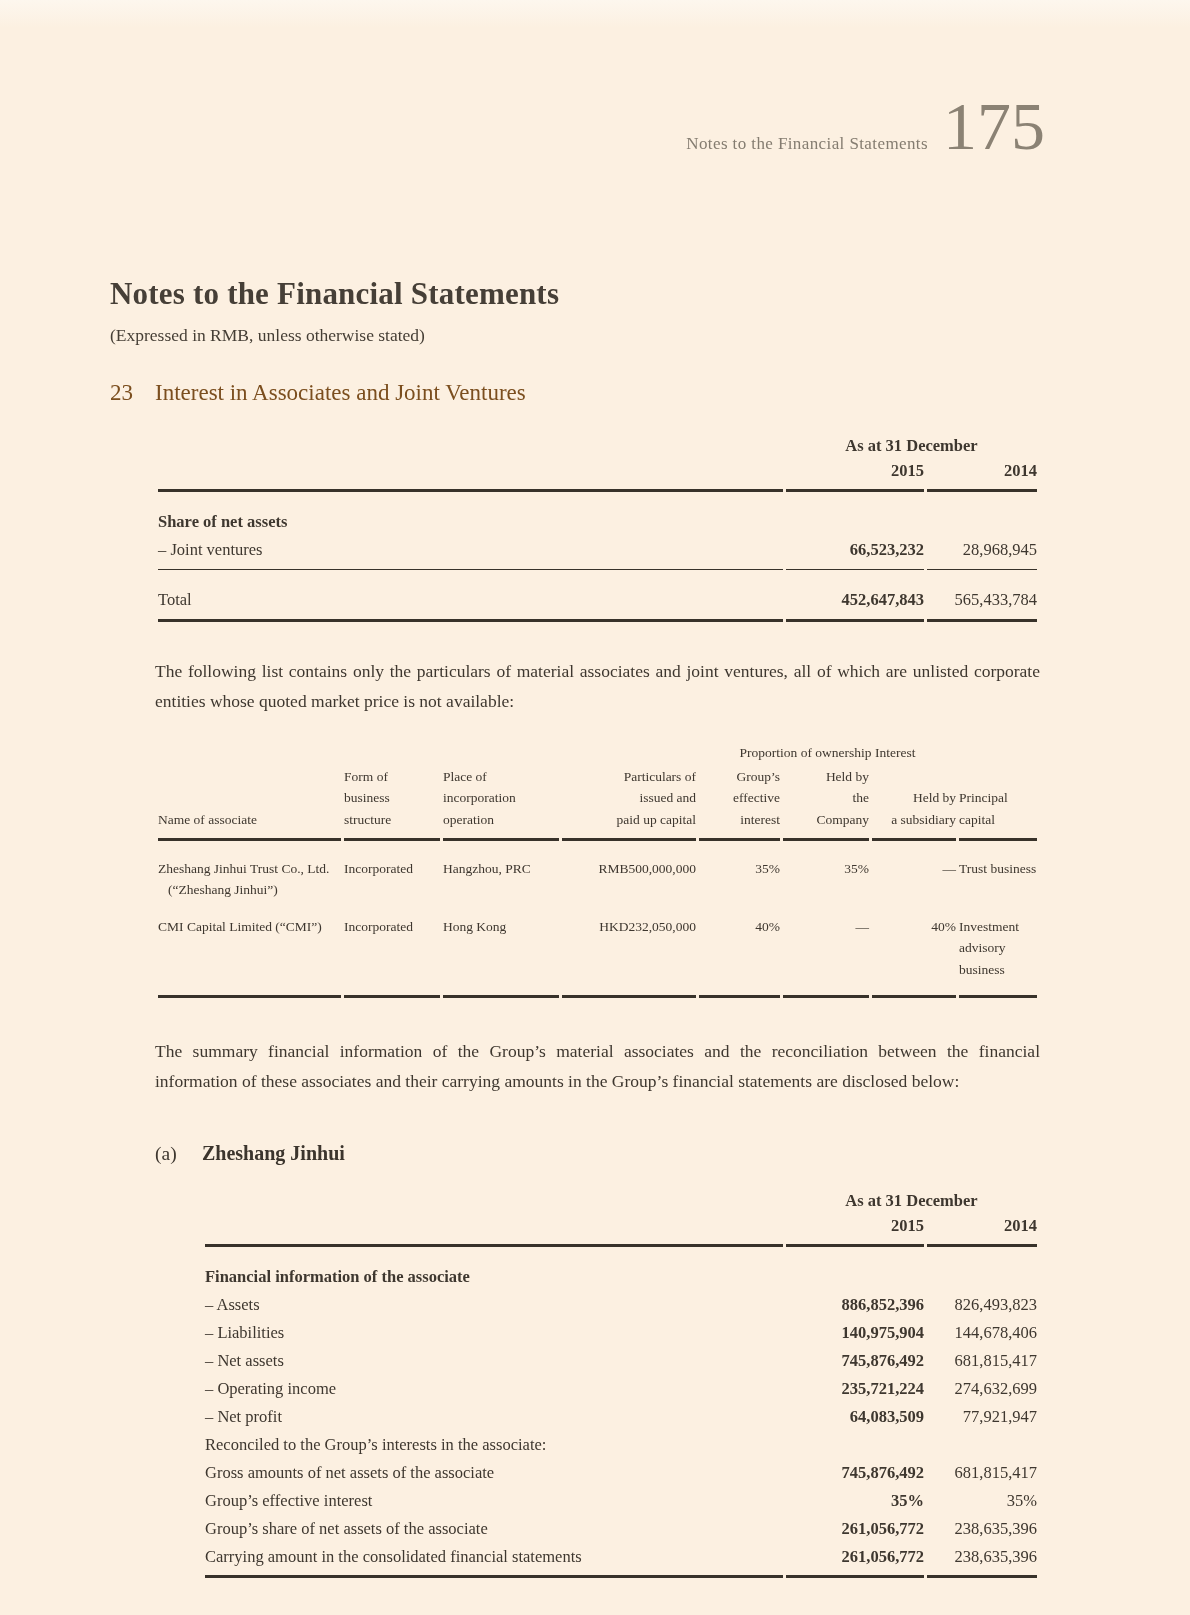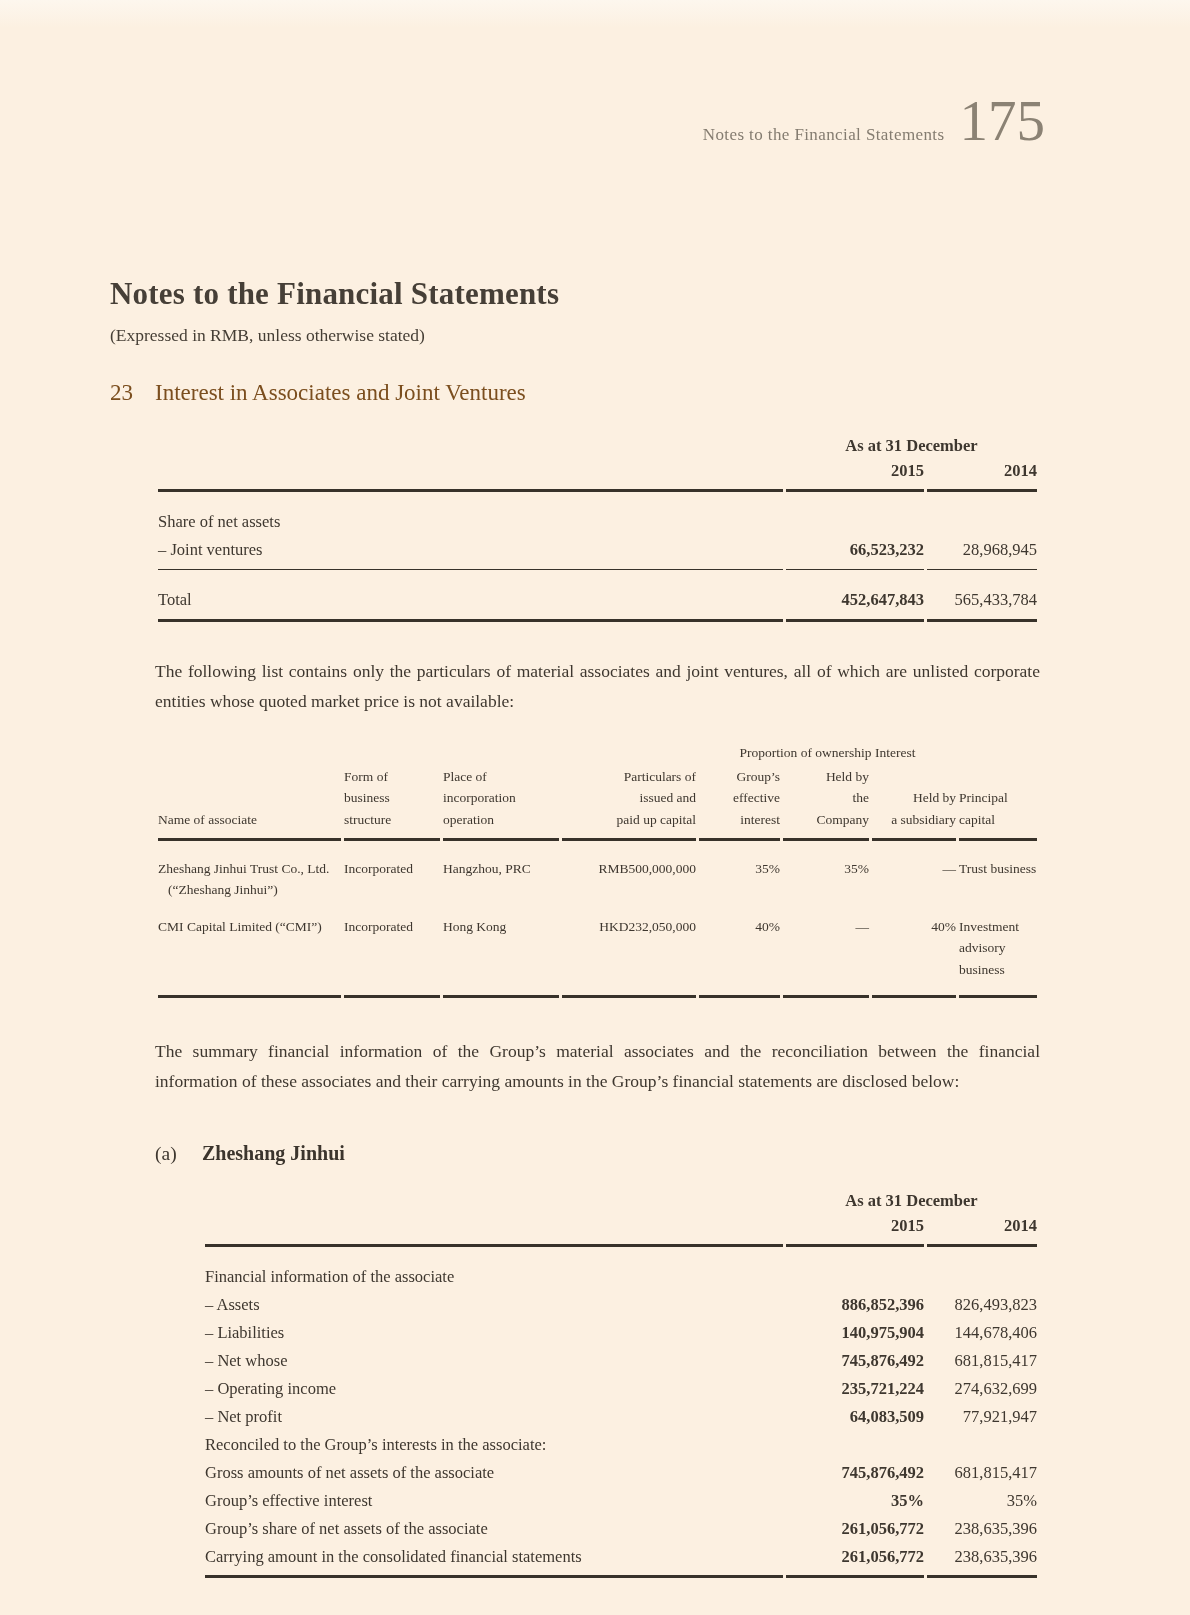--- a/index.html
+++ b/index.html
@@ -19,21 +19,21 @@
   .page-header {
     position: absolute;
     top: 92px;
     right: 145px;
     display: flex;
     align-items: baseline;
     gap: 15px;
     color: #847c70;
   }
   .header-label { font-size: 17px; letter-spacing: 0.4px; }
-  .page-number { font-size: 57px; line-height: 1; color: #8b8274; }
+  .page-number { font-size: 68px; line-height: 1; color: #8b8274; }
 
   
   .content { position: absolute; left: 110px; top: 276px; width: 930px; }
 
   .doc-title { font-size: 31px; font-weight: bold; color: #463f37; letter-spacing: 0.2px; }
   .doc-subtitle { font-size: 17.5px; margin-top: 13px; color: #453e35; }
 
   .section-head { display: flex; margin-top: 34px; color: #7b4e1e; }
   .section-number { width: 45px; font-size: 23px; flex: 0 0 45px; }
   .section-title { font-size: 23px; }
@@ -46,21 +46,21 @@
     border-collapse: separate;
     border-spacing: 3px 0;
     font-size: 16.5px;
     color: #3e372f;
   }
   table.fin td { padding: 4px 0; line-height: 20px; vertical-align: bottom; }
   table.fin .num { text-align: right; white-space: nowrap; }
   table.fin .v15 { font-weight: bold; }
   table.fin .period-row td { font-weight: bold; text-align: center; padding-bottom: 1px; }
   table.fin .years-row td { font-weight: bold; border-bottom: 3px solid #38322a; padding-bottom: 8px; }
-  table.fin .row-first td { padding-top: 20px; }
+  table.fin .row-first td { padding-top: 20px; font-weight: bold; }
   table.fin .row-rule td { border-bottom: 1.5px solid #38322a; padding-bottom: 9px; }
   table.fin .row-total td { padding-top: 20px; padding-bottom: 9px; border-bottom: 3px solid #38322a; }
   table.fin .row-last td { border-bottom: 3px solid #38322a; padding-bottom: 8px; }
   .col-label { width: auto; }
   .col-y15 { width: 138px; }
   .col-y14 { width: 110px; }
 
   .para { margin-top: 34px; font-size: 17.5px; line-height: 1.72; text-align: justify; color: #3e372f; }
 
   
@@ -257,21 +257,21 @@
               <td>– Assets</td>
               <td class="num v15">886,852,396</td>
               <td class="num">826,493,823</td>
             </tr>
             <tr>
               <td>– Liabilities</td>
               <td class="num v15">140,975,904</td>
               <td class="num">144,678,406</td>
             </tr>
             <tr>
-              <td>– Net whose</td>
+              <td>– Net assets</td>
               <td class="num v15">745,876,492</td>
               <td class="num">681,815,417</td>
             </tr>
             <tr>
               <td>– Operating income</td>
               <td class="num v15">235,721,224</td>
               <td class="num">274,632,699</td>
             </tr>
             <tr>
               <td>– Net profit</td>

